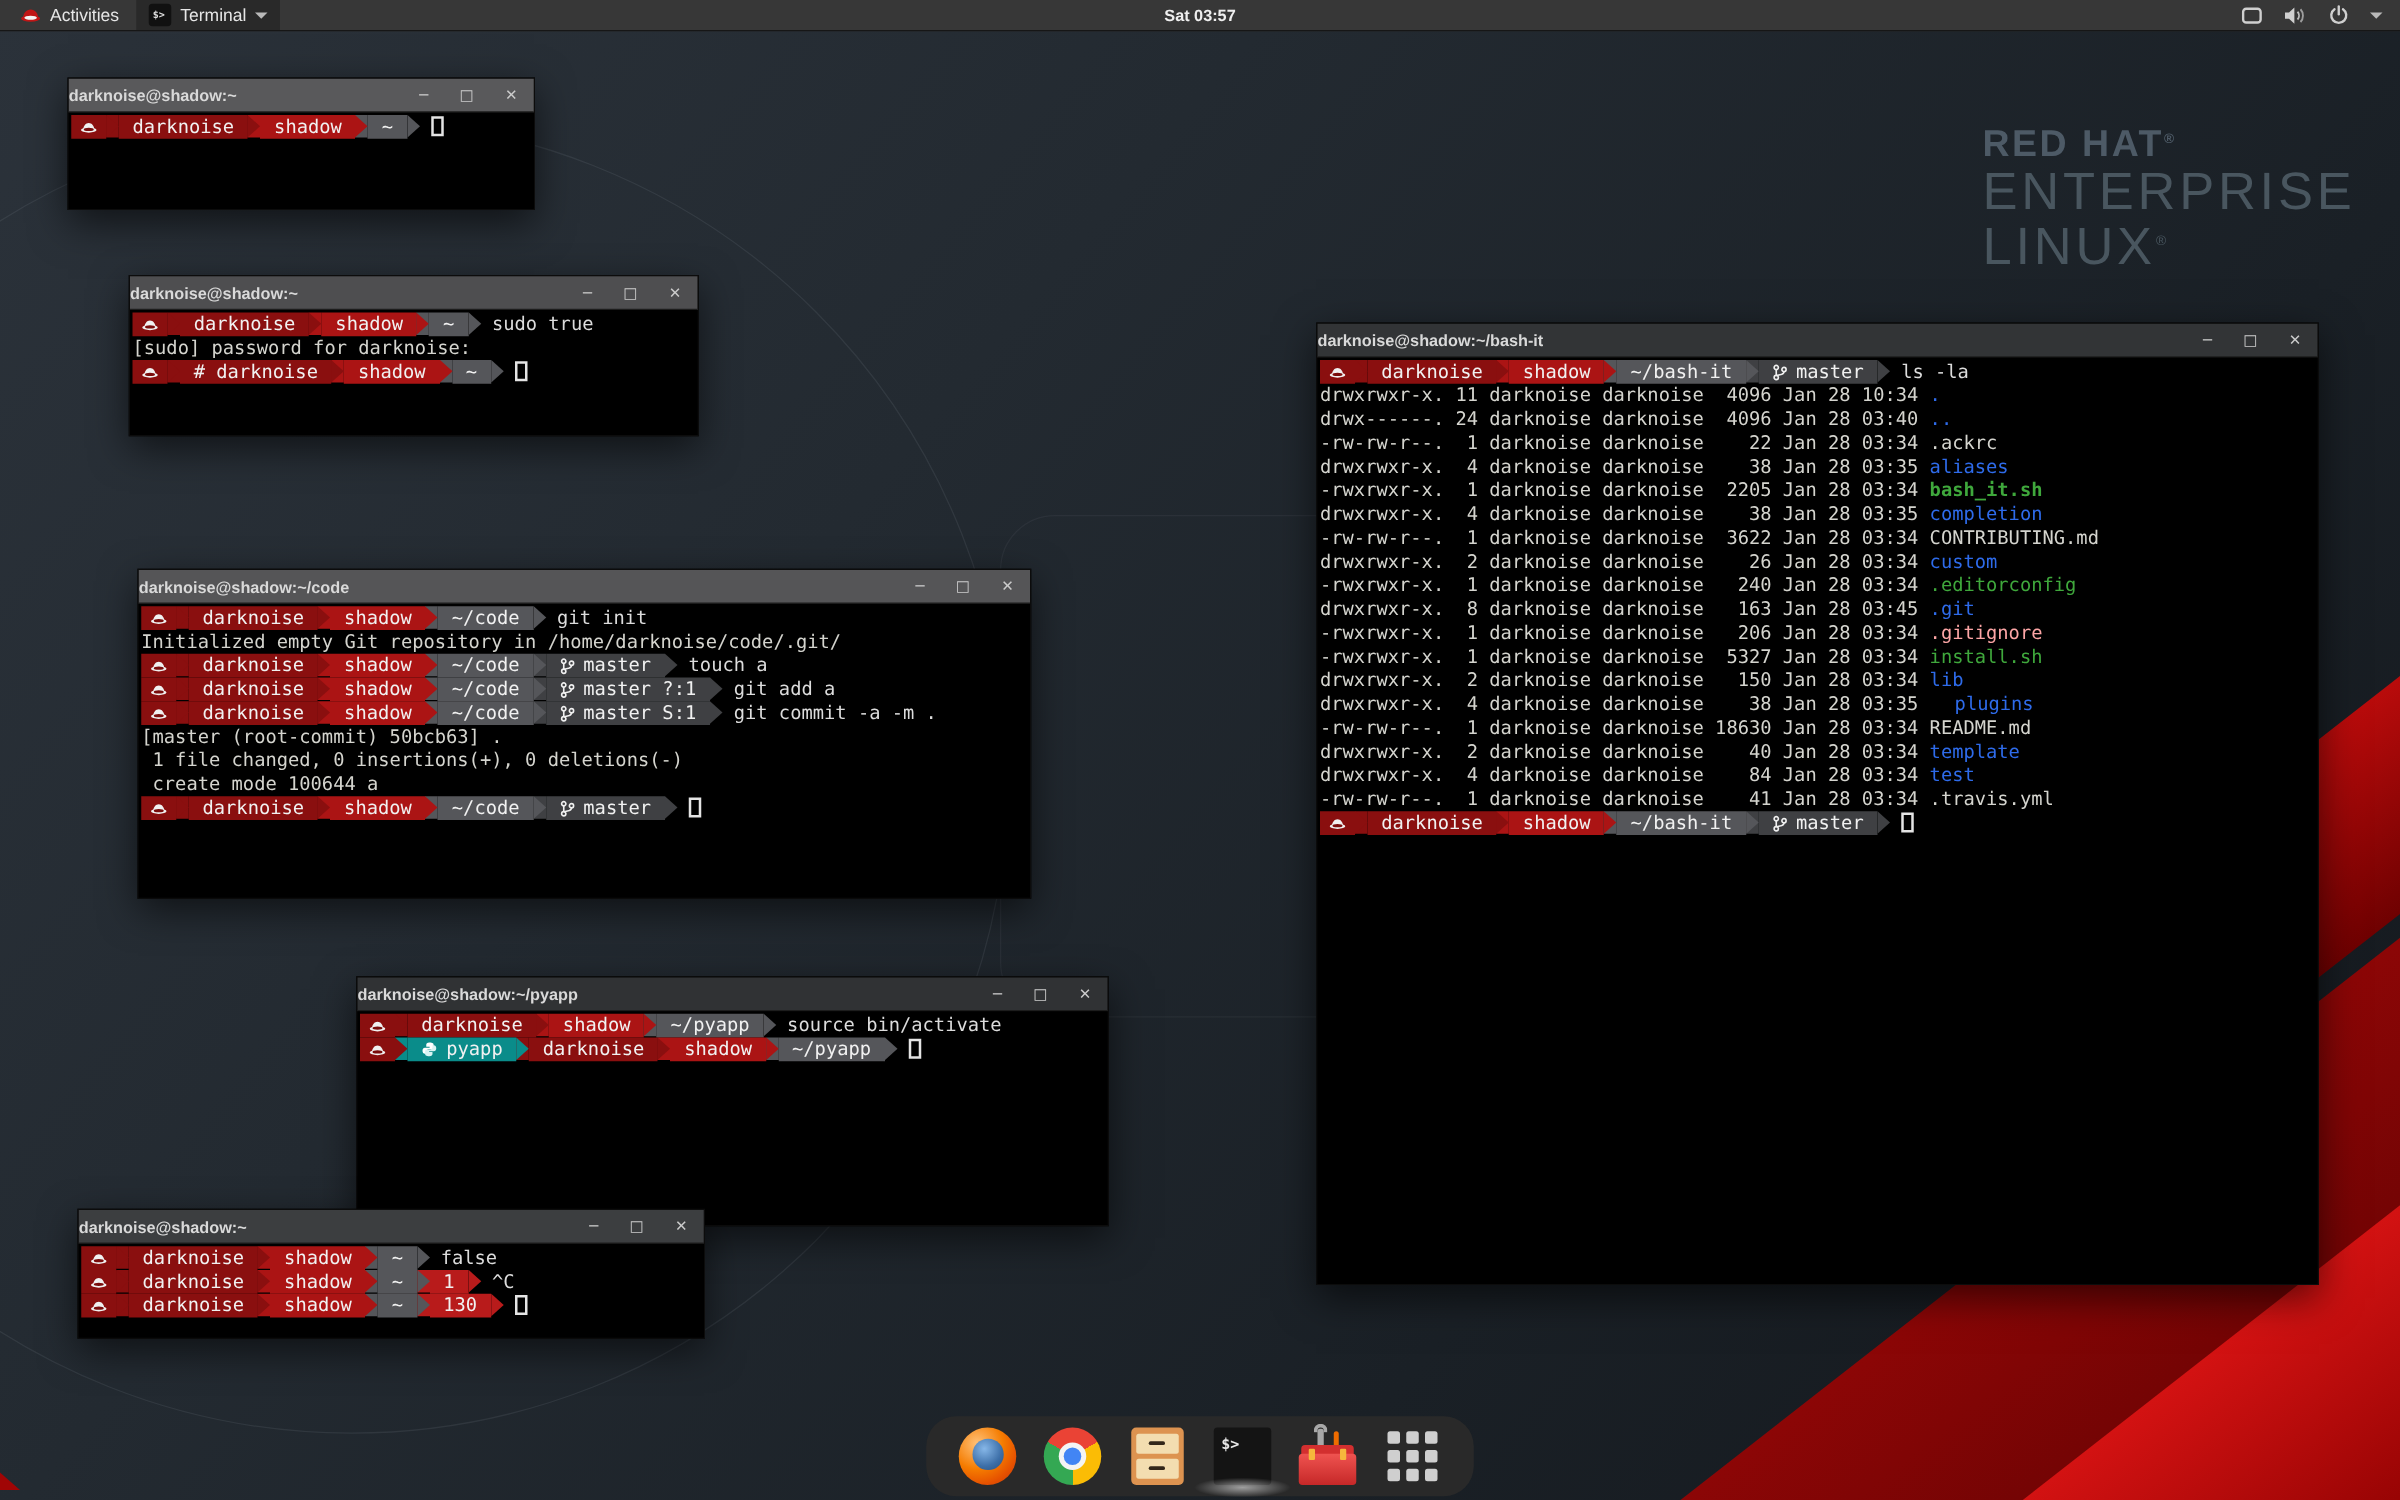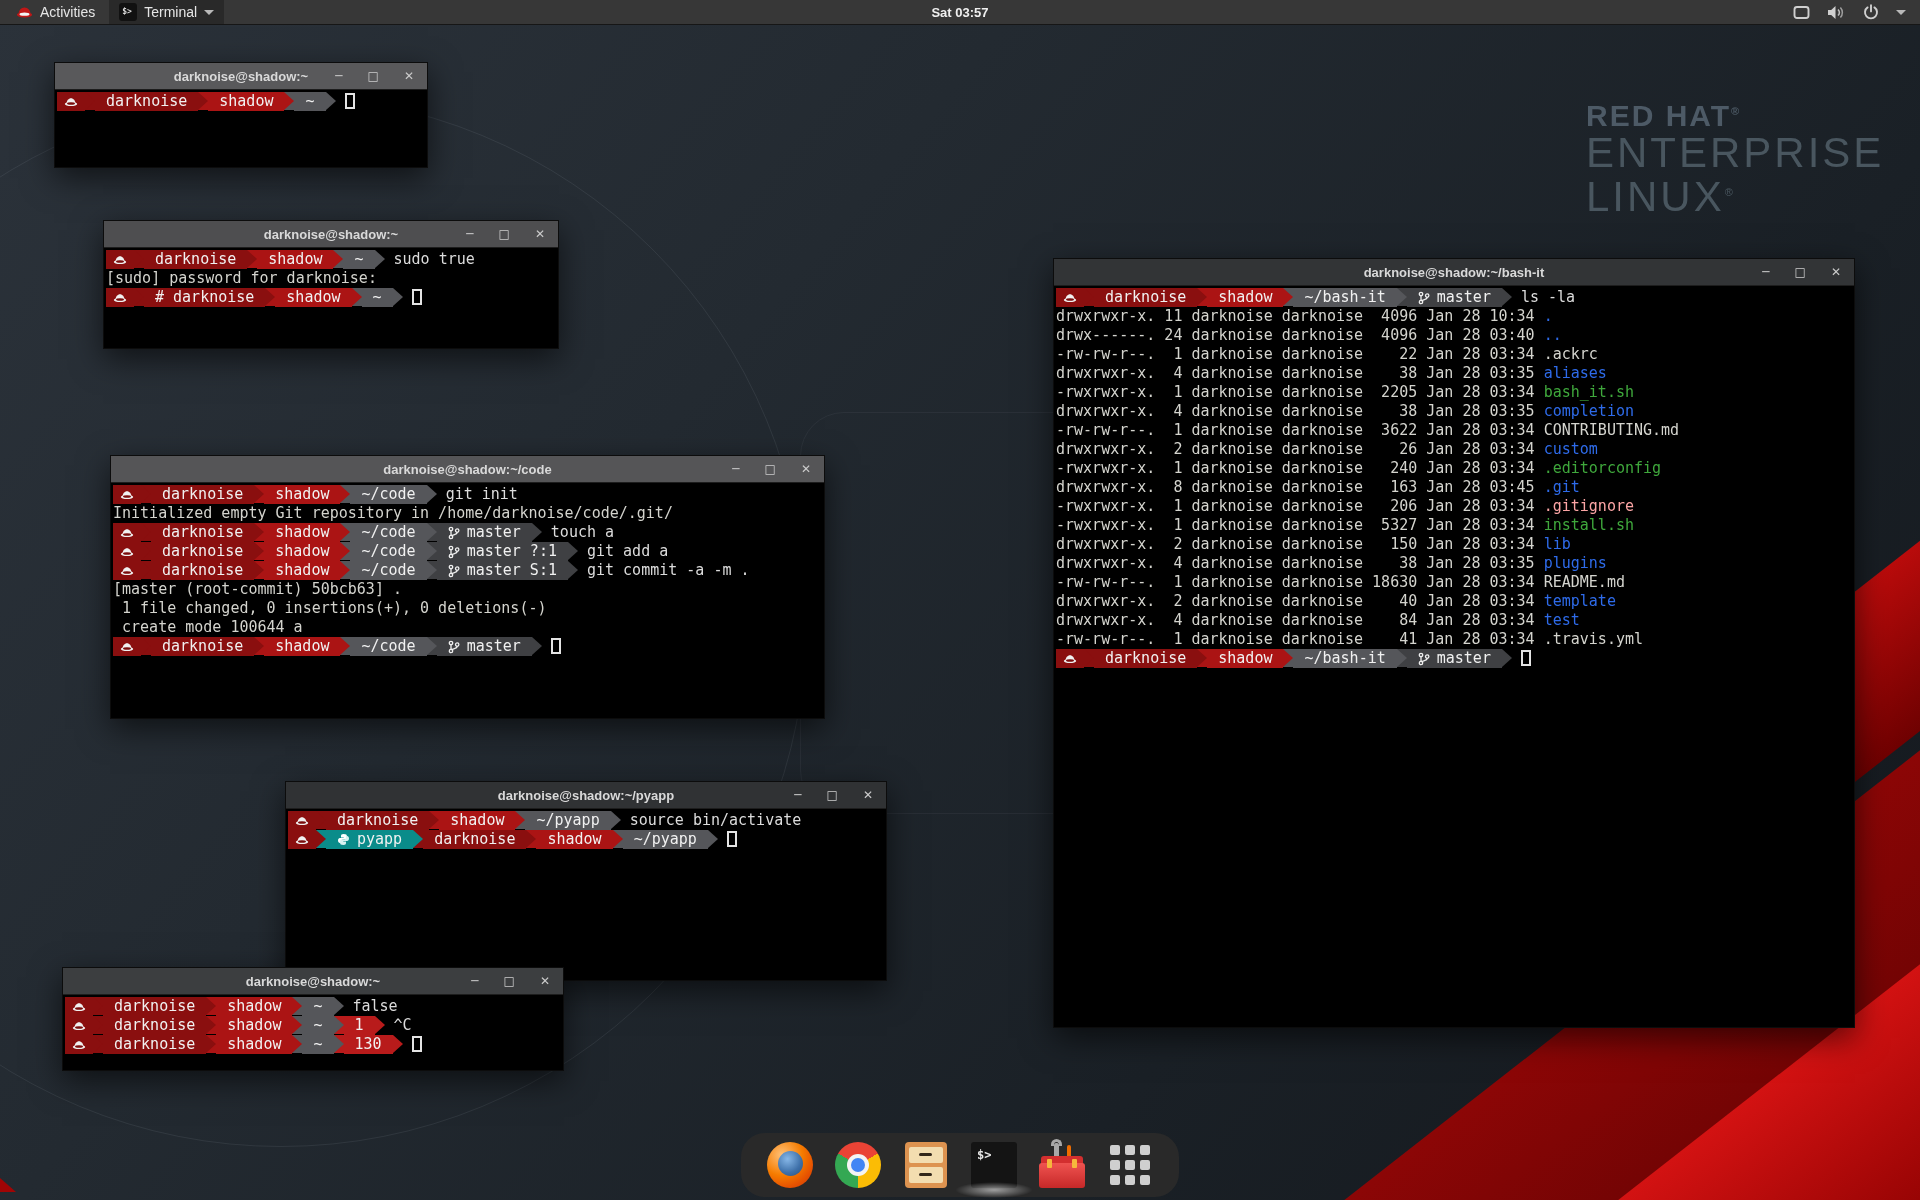--- a/index.html
+++ b/index.html
@@ -29,21 +29,21 @@
   .activities{padding:0 6px;height:24px;display:flex;align-items:center;gap:7px;}
   .appmenu{display:flex;align-items:center;gap:7px;padding:0 10px;height:24px;background:rgba(0,0,0,.25);}
   .mini-term{width:18px;height:18px;background:#111;border-radius:3px;color:#ddd;
              font:bold 8px/18px "DejaVu Sans Mono",monospace;text-align:left;padding-left:3px;box-sizing:border-box;}
   .caret{width:0;height:0;border-left:5px solid transparent;border-right:5px solid transparent;border-top:5px solid #b9b9b9;}
   .clock{position:absolute;left:0;right:0;text-align:center;font-weight:bold;font-size:13px;color:#efefef;pointer-events:none;}
   .tb-right{margin-left:auto;display:flex;align-items:center;gap:17px;padding-right:14px;z-index:1;}
   
   .window{position:absolute;background:#000;border:1px solid #0c0c0c;box-shadow:0 10px 30px rgba(0,0,0,.6);z-index:3;}
   .titlebar{height:26px;display:flex;align-items:center;position:relative;border-bottom:1px solid #1d1d1d;}
-  .titlebar .wtitle{position:absolute;left:0;right:0;text-align:center;font-size:13px;font-weight:bold;color:#d9d9d9;pointer-events:none;}
+  .titlebar .wtitle{position:absolute;left:0;right:0;font-size:13px;font-weight:bold;color:#d9d9d9;pointer-events:none;}
   .wctrls{margin-left:auto;display:flex;align-items:center;gap:25px;padding-right:13px;z-index:1;}
   .wbtn{color:#cccccc;font-size:12px;line-height:1;font-family:"DejaVu Sans",sans-serif;}
   .term-body{position:absolute;left:0;right:0;top:27px;bottom:0;background:#000;overflow:hidden;
              font-family:"DejaVu Sans Mono",monospace;font-size:15px;line-height:19px;padding:2px 0 0 2px;}
   .tline{display:flex;align-items:stretch;height:19px;white-space:pre;}
   .tout{color:#d4d4ce;white-space:pre;height:19px;}
   .pl-seg{display:flex;align-items:center;padding:0 11px;color:#f1f1f1;flex:none;gap:7px;}
   .pl-seg.icon-only{padding:0 7px;}
   .pl-arrow{width:0;height:0;border-top:9.5px solid transparent;border-bottom:9.5px solid transparent;border-left:10px solid #000;flex:none;}
   .cmd{margin-left:9px;color:#dcdcdc;}
@@ -312,30 +312,30 @@
           </svg></span><span class="pl-arrow" style="border-left-color: rgb(138, 15, 15); background: rgb(138, 15, 15);"></span><span class="pl-seg" style="background: rgb(138, 15, 15);"><span>darknoise</span></span><span class="pl-arrow" style="border-left-color: rgb(138, 15, 15); background: rgb(171, 20, 20);"></span><span class="pl-seg" style="background: rgb(171, 20, 20);"><span>shadow</span></span><span class="pl-arrow" style="border-left-color: rgb(171, 20, 20); background: rgb(85, 86, 90);"></span><span class="pl-seg" style="background: rgb(85, 86, 90);"><span>~/bash-it</span></span><span class="pl-arrow" style="border-left-color: rgb(85, 86, 90); background: rgb(63, 64, 67);"></span><span class="pl-seg" style="background: rgb(63, 64, 67);"><svg width="12" height="14" viewBox="0 0 12 14" style="flex:none">
             <circle cx="3" cy="3" r="1.7" fill="none" stroke="#f0f0f0" stroke-width="1.3"></circle>
             <circle cx="3" cy="11" r="1.7" fill="none" stroke="#f0f0f0" stroke-width="1.3"></circle>
             <circle cx="9.2" cy="4.6" r="1.7" fill="none" stroke="#f0f0f0" stroke-width="1.3"></circle>
             <path d="M3 4.7v4.6M9.2 6.3c0 2.6-3.4 2.1-6 3.3" fill="none" stroke="#f0f0f0" stroke-width="1.3"></path>
           </svg><span>master</span></span><span class="pl-arrow" style="border-left-color: rgb(63, 64, 67); background: rgb(0, 0, 0);"></span><span class="cmd">ls -la</span></div>
       <div class="tout"><span>drwxrwxr-x. 11 darknoise darknoise  4096 Jan 28 10:34 </span><span style="color: rgb(46, 107, 234);">.</span></div>
       <div class="tout"><span>drwx------. 24 darknoise darknoise  4096 Jan 28 03:40 </span><span style="color: rgb(46, 107, 234);">..</span></div>
       <div class="tout"><span>-rw-rw-r--.  1 darknoise darknoise    22 Jan 28 03:34 </span><span style="color: rgb(212, 212, 206);">.ackrc</span></div>
       <div class="tout"><span>drwxrwxr-x.  4 darknoise darknoise    38 Jan 28 03:35 </span><span style="color: rgb(46, 107, 234);">aliases</span></div>
-      <div class="tout"><span>-rwxrwxr-x.  1 darknoise darknoise  2205 Jan 28 03:34 </span><span style="color: rgb(63, 168, 60);">bash_it.sh</span></div>
+      <div class="tout"><span>-rwxrwxr-x.  1 darknoise darknoise  2205 Jan 28 03:34 </span><span style="color: rgb(63, 168, 60); font-weight: bold;">bash_it.sh</span></div>
       <div class="tout"><span>drwxrwxr-x.  4 darknoise darknoise    38 Jan 28 03:35 </span><span style="color: rgb(46, 107, 234);">completion</span></div>
       <div class="tout"><span>-rw-rw-r--.  1 darknoise darknoise  3622 Jan 28 03:34 </span><span style="color: rgb(212, 212, 206);">CONTRIBUTING.md</span></div>
       <div class="tout"><span>drwxrwxr-x.  2 darknoise darknoise    26 Jan 28 03:34 </span><span style="color: rgb(46, 107, 234);">custom</span></div>
       <div class="tout"><span>-rwxrwxr-x.  1 darknoise darknoise   240 Jan 28 03:34 </span><span style="color: rgb(63, 168, 60);">.editorconfig</span></div>
       <div class="tout"><span>drwxrwxr-x.  8 darknoise darknoise   163 Jan 28 03:45 </span><span style="color: rgb(46, 107, 234);">.git</span></div>
       <div class="tout"><span>-rwxrwxr-x.  1 darknoise darknoise   206 Jan 28 03:34 </span><span style="color: #fca5a5;">.gitignore</span></div>
       <div class="tout"><span>-rwxrwxr-x.  1 darknoise darknoise  5327 Jan 28 03:34 </span><span style="color: rgb(63, 168, 60);">install.sh</span></div>
       <div class="tout"><span>drwxrwxr-x.  2 darknoise darknoise   150 Jan 28 03:34 </span><span style="color: rgb(46, 107, 234);">lib</span></div>
-      <div class="tout"><span>drwxrwxr-x.  4 darknoise darknoise    38 Jan 28 03:35 </span><span style="color: rgb(46, 107, 234);">plugins</span></div>
+      <div class="tout"><span>drwxrwxr-x.  4 darknoise darknoise    38 Jan 28 03:35 </span><span style="color: rgb(46, 107, 234); margin-left: 20px;">plugins</span></div>
       <div class="tout"><span>-rw-rw-r--.  1 darknoise darknoise 18630 Jan 28 03:34 </span><span style="color: rgb(212, 212, 206);">README.md</span></div>
       <div class="tout"><span>drwxrwxr-x.  2 darknoise darknoise    40 Jan 28 03:34 </span><span style="color: rgb(46, 107, 234);">template</span></div>
       <div class="tout"><span>drwxrwxr-x.  4 darknoise darknoise    84 Jan 28 03:34 </span><span style="color: rgb(46, 107, 234);">test</span></div>
       <div class="tout"><span>-rw-rw-r--.  1 darknoise darknoise    41 Jan 28 03:34 </span><span style="color: rgb(212, 212, 206);">.travis.yml</span></div>
       <div class="tline"><span class="pl-seg icon-only" style="background: rgb(138, 15, 15);"><svg width="14" height="12" viewBox="0 0 14 12" style="flex:none">
             <path d="M2.6 7.6C2.6 4.6 4.6 2.3 7 2.3s4.4 2.3 4.4 5.3" fill="#f0f0f0"></path>
             <ellipse cx="7" cy="8" rx="6.2" ry="2.1" fill="#f0f0f0"></ellipse>
             <ellipse cx="7" cy="7.5" rx="4" ry="1.3" fill="#7a0c0c"></ellipse>
           </svg></span><span class="pl-arrow" style="border-left-color: rgb(138, 15, 15); background: rgb(138, 15, 15);"></span><span class="pl-seg" style="background: rgb(138, 15, 15);"><span>darknoise</span></span><span class="pl-arrow" style="border-left-color: rgb(138, 15, 15); background: rgb(171, 20, 20);"></span><span class="pl-seg" style="background: rgb(171, 20, 20);"><span>shadow</span></span><span class="pl-arrow" style="border-left-color: rgb(171, 20, 20); background: rgb(85, 86, 90);"></span><span class="pl-seg" style="background: rgb(85, 86, 90);"><span>~/bash-it</span></span><span class="pl-arrow" style="border-left-color: rgb(85, 86, 90); background: rgb(63, 64, 67);"></span><span class="pl-seg" style="background: rgb(63, 64, 67);"><svg width="12" height="14" viewBox="0 0 12 14" style="flex:none">
             <circle cx="3" cy="3" r="1.7" fill="none" stroke="#f0f0f0" stroke-width="1.3"></circle>

